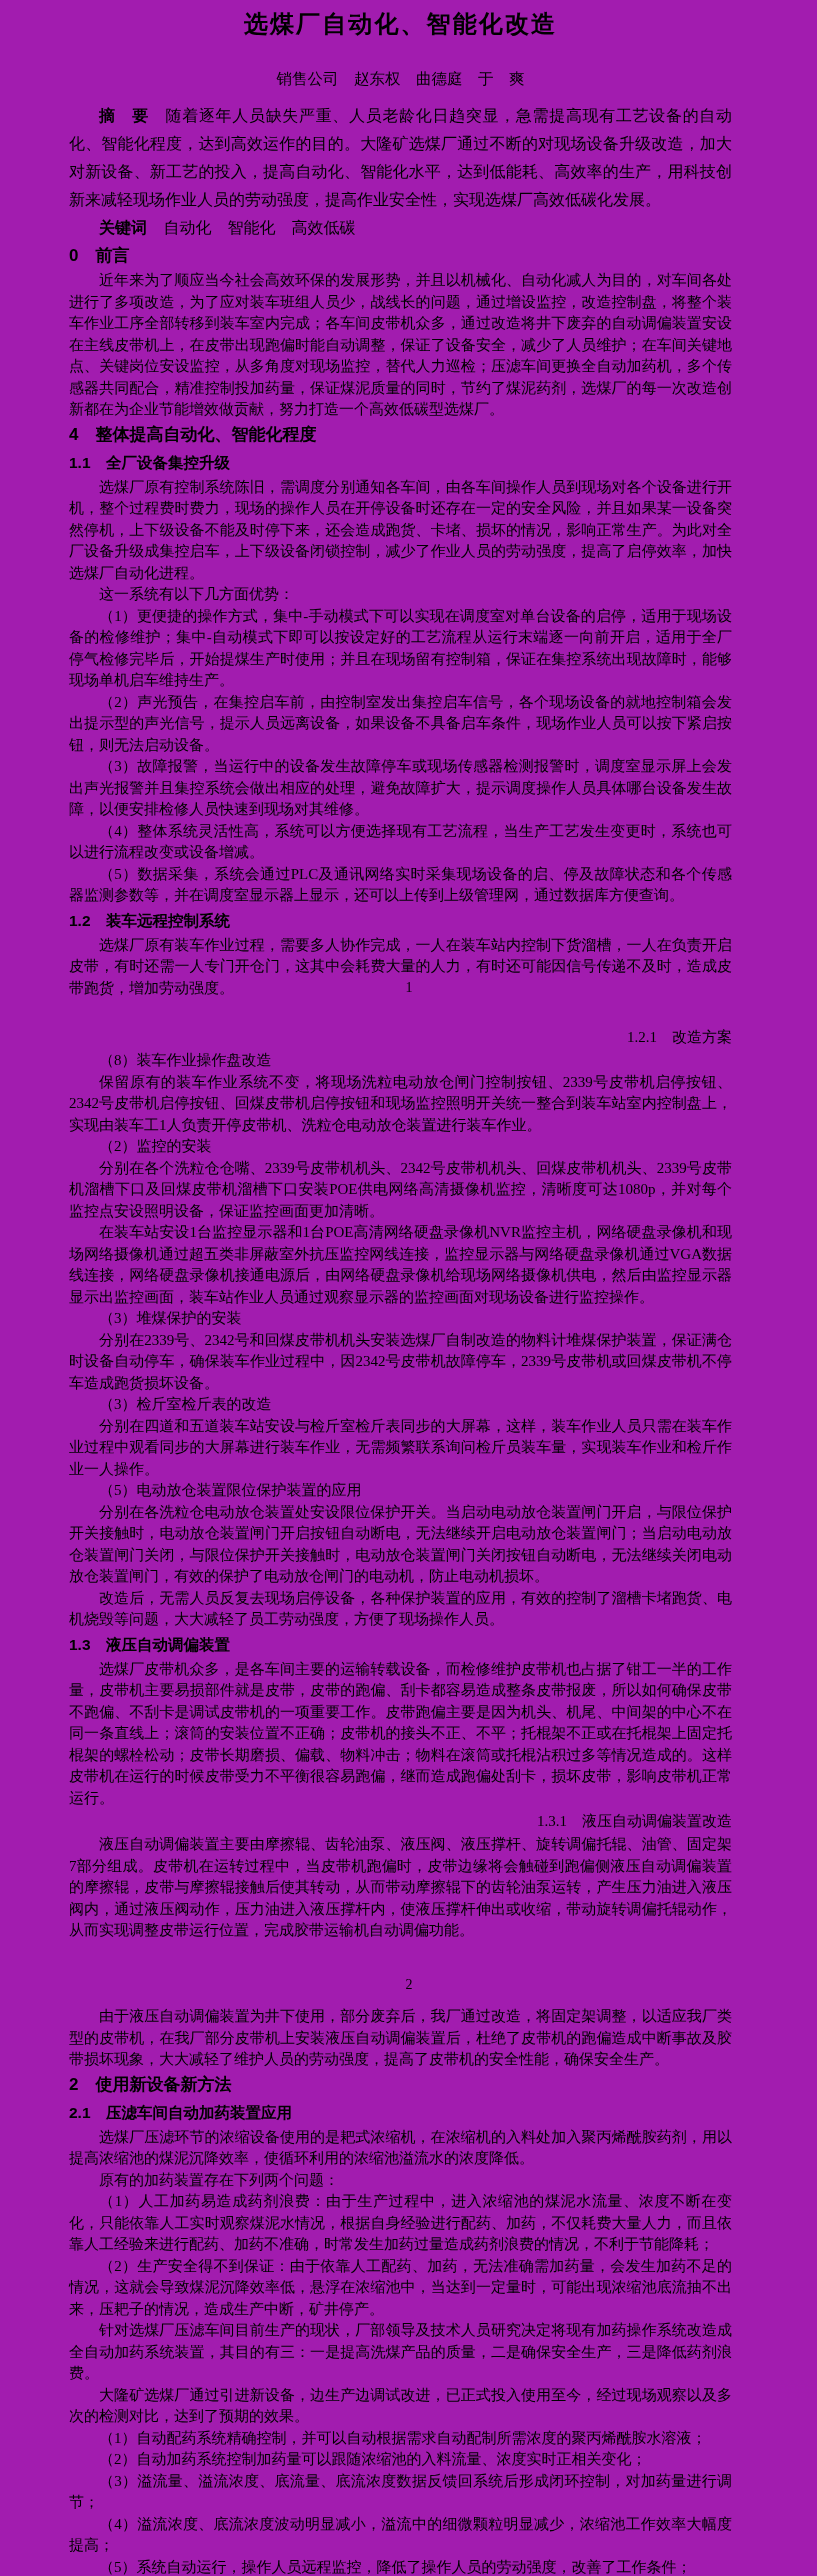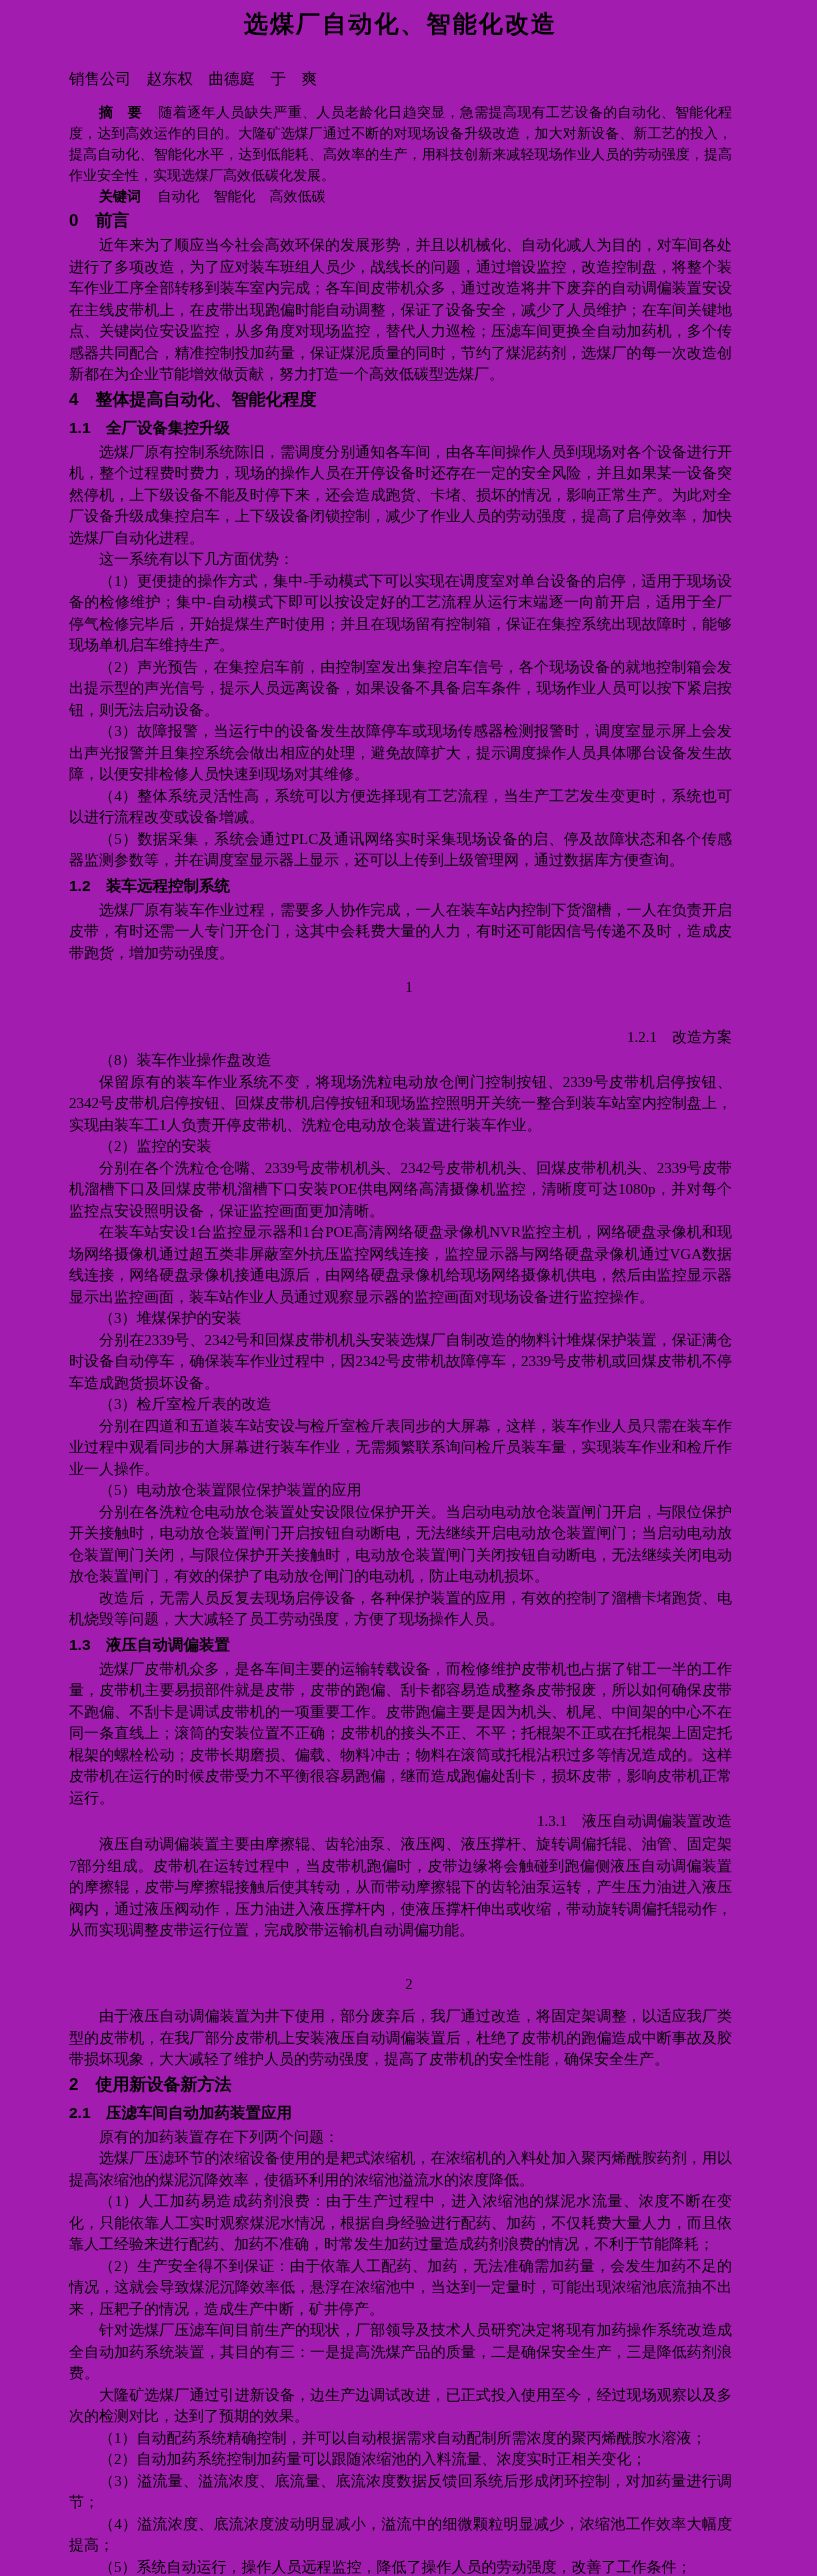--- a/index.html
+++ b/index.html
@@ -3,22 +3,22 @@
 <meta charset="utf-8">
 <style>
   html,body{margin:0;padding:0;background:#ffffff;}
   body{width:818px;}
   #doc{width:818px;color:#000000;font-family:"Liberation Serif","DejaVu Serif",serif;}
   .page{position:relative;box-sizing:border-box;padding-left:69px;padding-right:86px;overflow:hidden;background:#a21caf;}
   .pg1{height:997px;padding-top:7.2px;}
   .pg2{height:997px;padding-top:28px;}
   .pg3{height:997px;padding-top:12.4px;}
   .title{font-family:"Liberation Sans","DejaVu Sans",sans-serif;font-weight:bold;font-size:24px;line-height:34px;text-align:center;letter-spacing:2.1px;}
-  .authors{font-size:15.5px;line-height:21.6px;text-align:left;margin-top:27px;margin-bottom:12.4px;}
-  .abstract,.keywords{font-size:14px;line-height:21px;text-align:justify;text-indent:30px;}
+  .authors{font-size:15.5px;line-height:21.6px;text-align:center;margin-top:27px;margin-bottom:12.4px;}
+  .abstract,.keywords{font-size:16px;line-height:28px;text-align:justify;text-indent:30px;}
   .lbl{font-family:"Liberation Sans","DejaVu Sans",sans-serif;font-weight:bold;}
   .abstract .lbl,.keywords .lbl{margin-right:16.5px;}
   .h1{font-family:"Liberation Sans","DejaVu Sans",sans-serif;font-weight:bold;font-size:17px;line-height:28px;}
   .h2{font-family:"Liberation Sans","DejaVu Sans",sans-serif;font-weight:bold;font-size:15.5px;line-height:28px;}
   .h3{font-size:15px;line-height:25px;text-align:right;}
   .p,.pc{font-size:15px;line-height:21.5px;text-align:justify;}
   .p{text-indent:30px;}
   .page-num{position:absolute;left:0;right:0;bottom:2.1px;text-align:center;font-size:14px;line-height:14px;font-family:"Liberation Serif","DejaVu Serif",serif;}
 </style>
 </head>
@@ -62,22 +62,22 @@
       <div class="h2">1.3　液压自动调偏装置</div>
       <div class="p">选煤厂皮带机众多，是各车间主要的运输转载设备，而检修维护皮带机也占据了钳工一半的工作量，皮带机主要易损部件就是皮带，皮带的跑偏、刮卡都容易造成整条皮带报废，所以如何确保皮带不跑偏、不刮卡是调试皮带机的一项重要工作。皮带跑偏主要是因为机头、机尾、中间架的中心不在同一条直线上；滚筒的安装位置不正确；皮带机的接头不正、不平；托棍架不正或在托棍架上固定托棍架的螺栓松动；皮带长期磨损、偏载、物料冲击；物料在滚筒或托棍沾积过多等情况造成的。这样皮带机在运行的时候皮带受力不平衡很容易跑偏，继而造成跑偏处刮卡，损坏皮带，影响皮带机正常运行。</div>
       <div class="h3">1.3.1　液压自动调偏装置改造</div>
       <div class="p">液压自动调偏装置主要由摩擦辊、齿轮油泵、液压阀、液压撑杆、旋转调偏托辊、油管、固定架7部分组成。皮带机在运转过程中，当皮带机跑偏时，皮带边缘将会触碰到跑偏侧液压自动调偏装置的摩擦辊，皮带与摩擦辊接触后使其转动，从而带动摩擦辊下的齿轮油泵运转，产生压力油进入液压阀内，通过液压阀动作，压力油进入液压撑杆内，使液压撑杆伸出或收缩，带动旋转调偏托辊动作，从而实现调整皮带运行位置，完成胶带运输机自动调偏功能。</div>
       <div class="page-num">2</div>
     </div>
     <div class="page pg3">
       <div class="p">由于液压自动调偏装置为井下使用，部分废弃后，我厂通过改造，将固定架调整，以适应我厂类型的皮带机，在我厂部分皮带机上安装液压自动调偏装置后，杜绝了皮带机的跑偏造成中断事故及胶带损坏现象，大大减轻了维护人员的劳动强度，提高了皮带机的安全性能，确保安全生产。</div>
       <div class="h1">2　使用新设备新方法</div>
       <div class="h2">2.1　压滤车间自动加药装置应用</div>
+      <div class="p">选煤厂压滤环节的浓缩设备使用的是耙式浓缩机，在浓缩机的入料处加入聚丙烯酰胺药剂，用以提高浓缩池的煤泥沉降效率，使循环利用的浓缩池溢流水的浓度降低。</div>
       <div class="p">原有的加药装置存在下列两个问题：</div>
-      <div class="p">选煤厂压滤环节的浓缩设备使用的是耙式浓缩机，在浓缩机的入料处加入聚丙烯酰胺药剂，用以提高浓缩池的煤泥沉降效率，使循环利用的浓缩池溢流水的浓度降低。</div>
       <div class="p">（1）人工加药易造成药剂浪费：由于生产过程中，进入浓缩池的煤泥水流量、浓度不断在变化，只能依靠人工实时观察煤泥水情况，根据自身经验进行配药、加药，不仅耗费大量人力，而且依靠人工经验来进行配药、加药不准确，时常发生加药过量造成药剂浪费的情况，不利于节能降耗；</div>
       <div class="p">（2）生产安全得不到保证：由于依靠人工配药、加药，无法准确需加药量，会发生加药不足的情况，这就会导致煤泥沉降效率低，悬浮在浓缩池中，当达到一定量时，可能出现浓缩池底流抽不出来，压耙子的情况，造成生产中断，矿井停产。</div>
       <div class="p">针对选煤厂压滤车间目前生产的现状，厂部领导及技术人员研究决定将现有加药操作系统改造成全自动加药系统装置，其目的有三：一是提高洗煤产品的质量，二是确保安全生产，三是降低药剂浪费。</div>
       <div class="p">大隆矿选煤厂通过引进新设备，边生产边调试改进，已正式投入使用至今，经过现场观察以及多次的检测对比，达到了预期的效果。</div>
       <div class="p">（1）自动配药系统精确控制，并可以自动根据需求自动配制所需浓度的聚丙烯酰胺水溶液；</div>
       <div class="p">（2）自动加药系统控制加药量可以跟随浓缩池的入料流量、浓度实时正相关变化；</div>
       <div class="p">（3）溢流量、溢流浓度、底流量、底流浓度数据反馈回系统后形成闭环控制，对加药量进行调节；</div>
       <div class="p">（4）溢流浓度、底流浓度波动明显减小，溢流中的细微颗粒明显减少，浓缩池工作效率大幅度提高；</div>
       <div class="p">（5）系统自动运行，操作人员远程监控，降低了操作人员的劳动强度，改善了工作条件；</div>
     </div>

